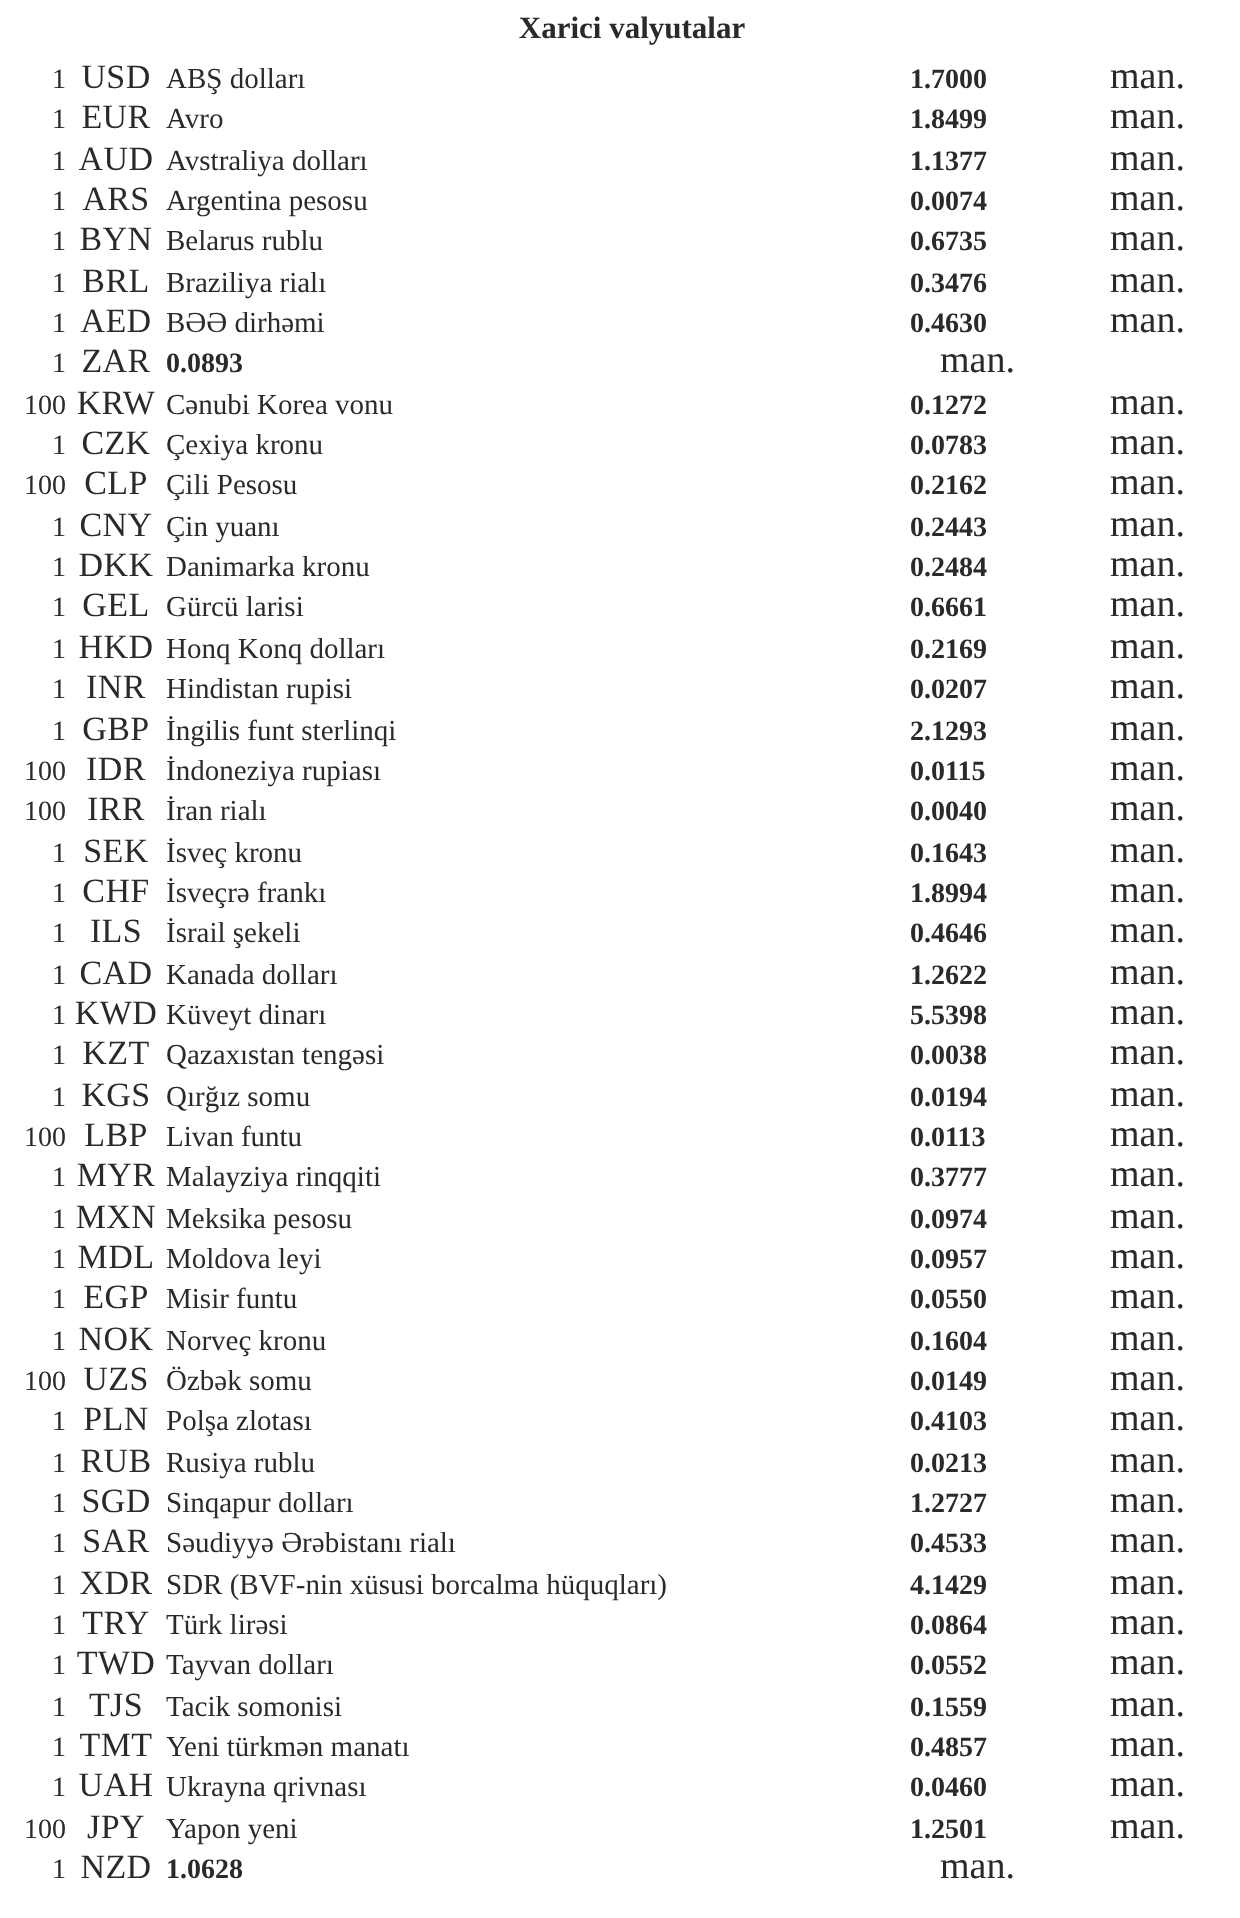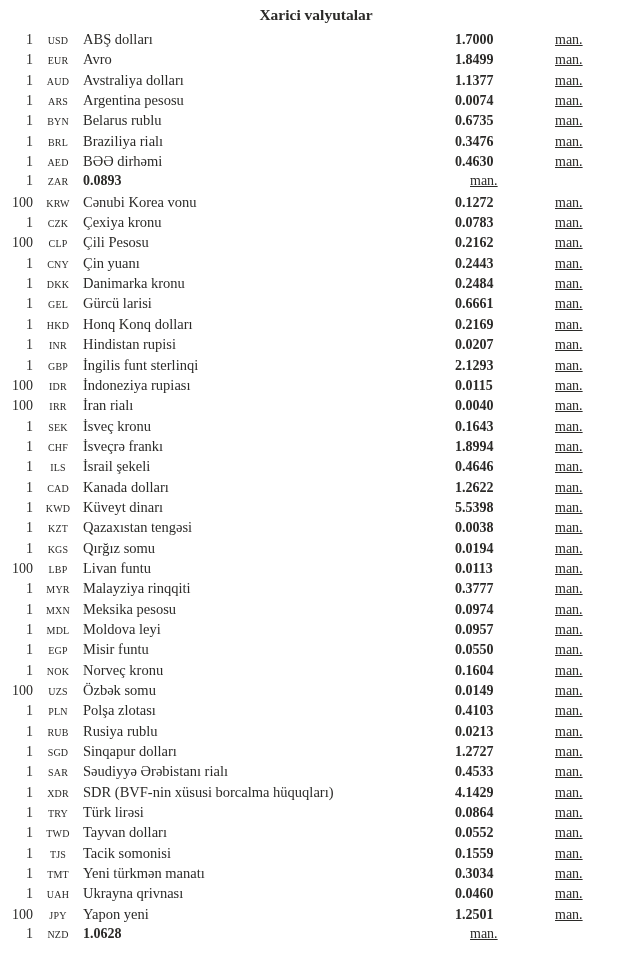--- a/index.html
+++ b/index.html
@@ -34,36 +34,35 @@
     line-height: 20.35px;
     height: 20.35px;
     white-space: nowrap;
   }
   .qty {
     text-align: right;
     font-size: 14px;
   }
   .code {
     text-align: center;
-    font-size: 10px;
+    font-size: 17px;
     letter-spacing: 0.2px;
   }
   .name {
     font-size: 14.5px;
     overflow: hidden;
   }
   .rate {
     text-align: left;
     font-weight: 700;
     font-size: 14px;
   }
   .unit {
     padding-left: 15px;
-    font-size: 14px;
-    text-decoration: underline;
+    font-size: 19px;
   }
 </style>
 </head>
 <body>
 
 <div class="page">
   <div class="title">Xarici valyutalar</div>
   <div class="table">
   <div class="row">
     <span class="qty">1</span>
@@ -389,21 +388,21 @@
     <span class="code">TJS</span>
     <span class="name">Tacik somonisi</span>
     <span class="rate">0.1559</span>
     <span class="unit">man.</span>
   </div>
 
   <div class="row">
     <span class="qty">1</span>
     <span class="code">TMT</span>
     <span class="name">Yeni türkmən manatı</span>
-    <span class="rate">0.3034</span>
+    <span class="rate">0.4857</span>
     <span class="unit">man.</span>
   </div>
 
   <div class="row">
     <span class="qty">1</span>
     <span class="code">UAH</span>
     <span class="name">Ukrayna qrivnası</span>
     <span class="rate">0.0460</span>
     <span class="unit">man.</span>
   </div>

